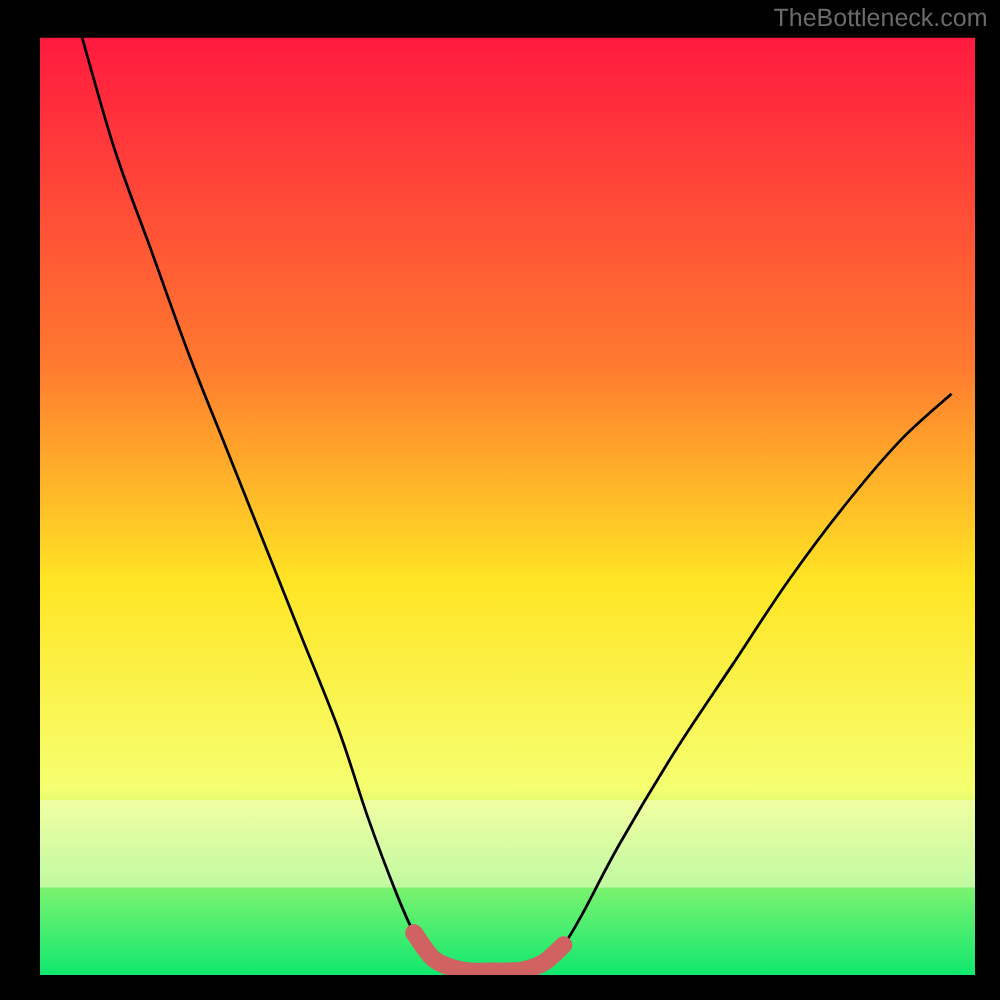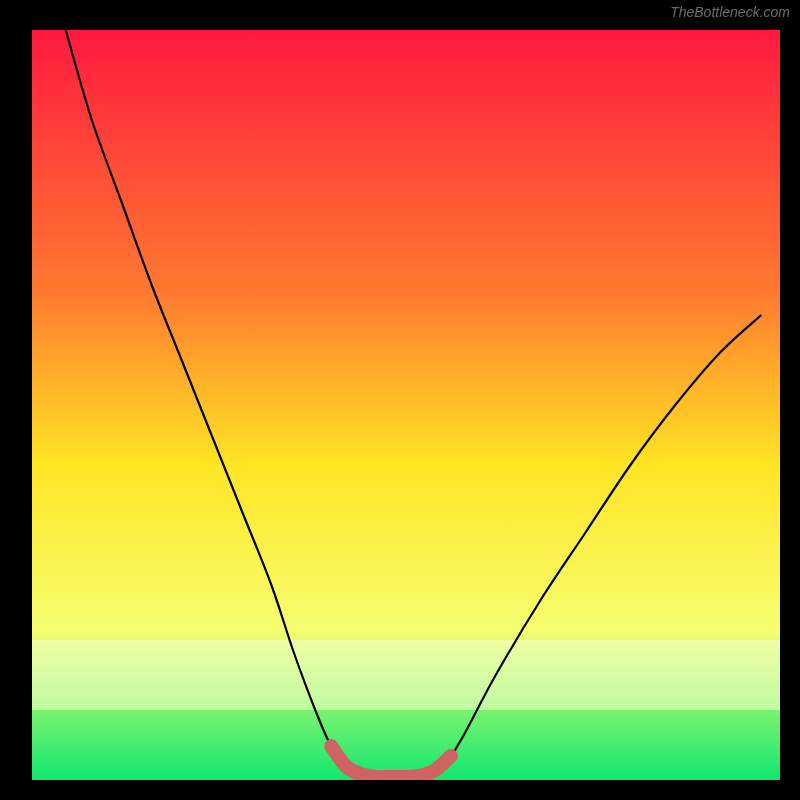--- a/index.html
+++ b/index.html
@@ -15,25 +15,24 @@
     position: relative;
     width: 800px;
     height: 800px;
     background: #000;
   }
   .attribution {
     position: absolute;
     top: 4px;
     right: 10px;
     color: #6b6b6b;
-    font-size: 14px;
+    font-size: 20px;
     font-weight: 500;
     letter-spacing: 0px;
     z-index: 20;
-    font-style: italic;
   }
   svg.plot {
     position: absolute;
     top: 0;
     left: 0;
     width: 800px;
     height: 800px;
   }
 </style>
 </head>

